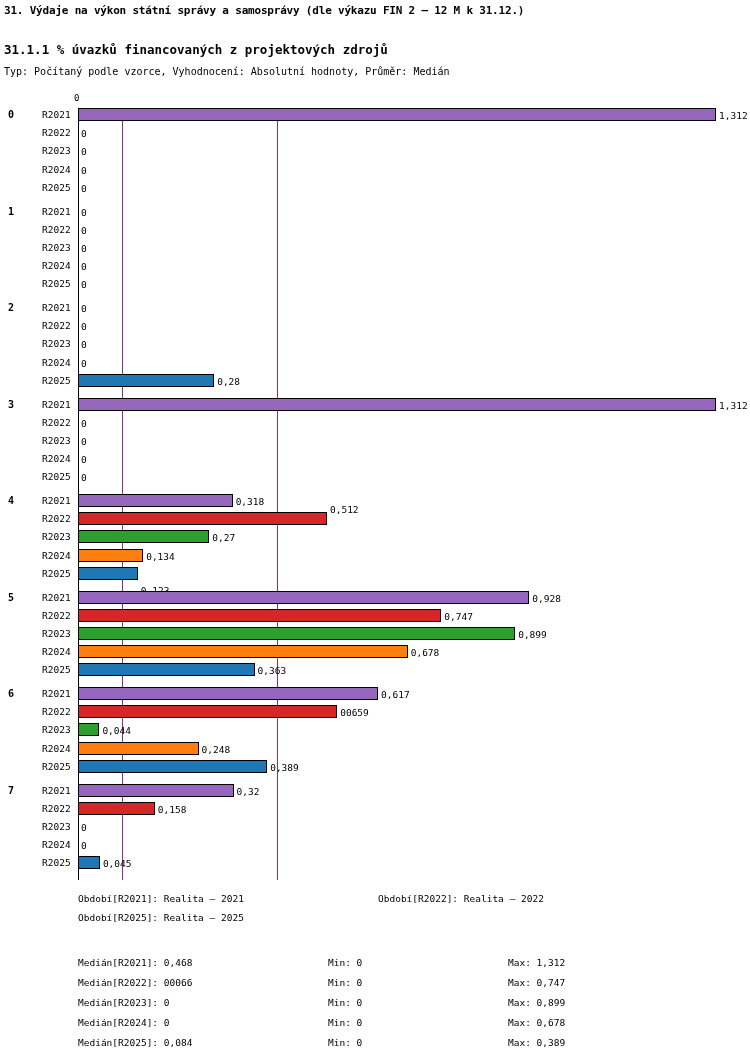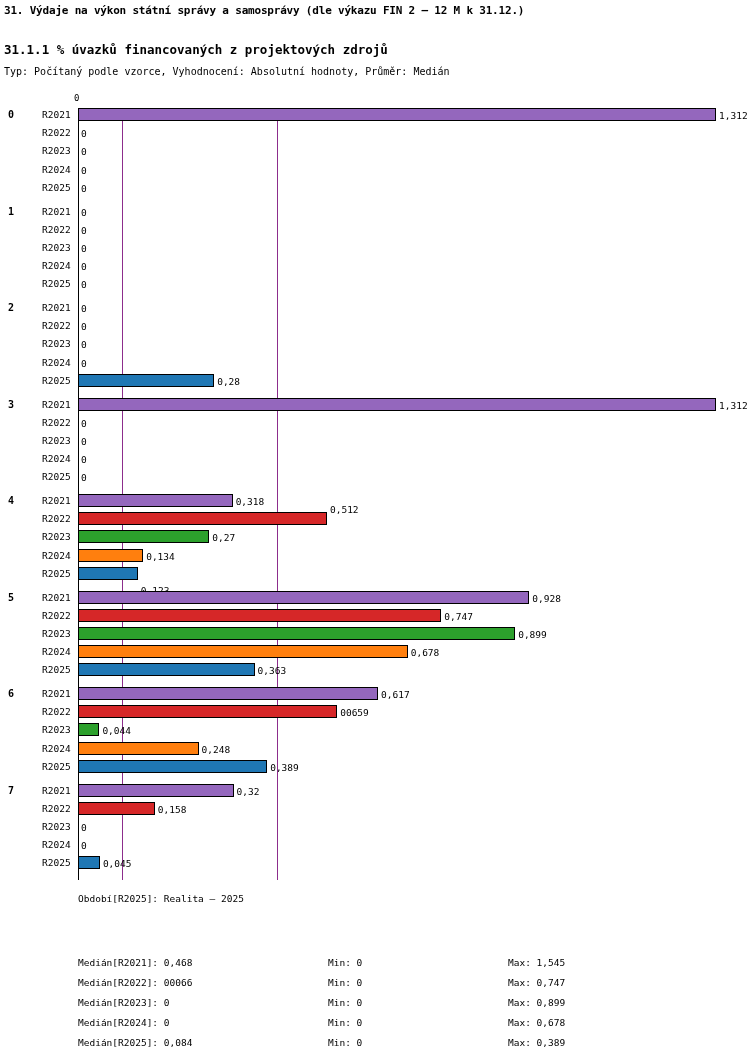--- a/index.html
+++ b/index.html
@@ -150,30 +150,34 @@
     <div class="bar" style="left: 0px; top: 693.7px; width: 76.8323px; background: rgb(214, 39, 40);"></div>
     <div class="barval" style="left: 79.8323px; top: 695.7px;">0,158</div>
     <div class="barval" style="left: 3px; top: 713.9px;">0</div>
     <div class="barval" style="left: 3px; top: 732.1px;">0</div>
     <div class="bar" style="left: 0px; top: 748.3px; width: 21.8826px; background: rgb(31, 119, 180);"></div>
     <div class="barval" style="left: 24.8826px; top: 750.3px;">0,045</div>
   </div>
 
 <div class="legend">
   <div class="lrow">
+    <span class="c1">Období[R2021]: Realita – 2021</span>
+    <span class="c2">Období[R2022]: Realita – 2022</span>
+  </div>
+  <div class="lrow">
     <span class="c1">Období[R2025]: Realita – 2025</span>
     <span class="c2"></span>
   </div>
 </div>
 
 <div class="stats">
   <div class="srow">
     <span class="s1">Medián[R2021]: 0,468</span>
     <span class="s2">Min: 0</span>
-    <span class="s3">Max: 1,545</span>
+    <span class="s3">Max: 1,312</span>
   </div>
   <div class="srow">
     <span class="s1">Medián[R2022]: 00066</span>
     <span class="s2">Min: 0</span>
     <span class="s3">Max: 0,747</span>
   </div>
   <div class="srow">
     <span class="s1">Medián[R2023]: 0</span>
     <span class="s2">Min: 0</span>
     <span class="s3">Max: 0,899</span>

